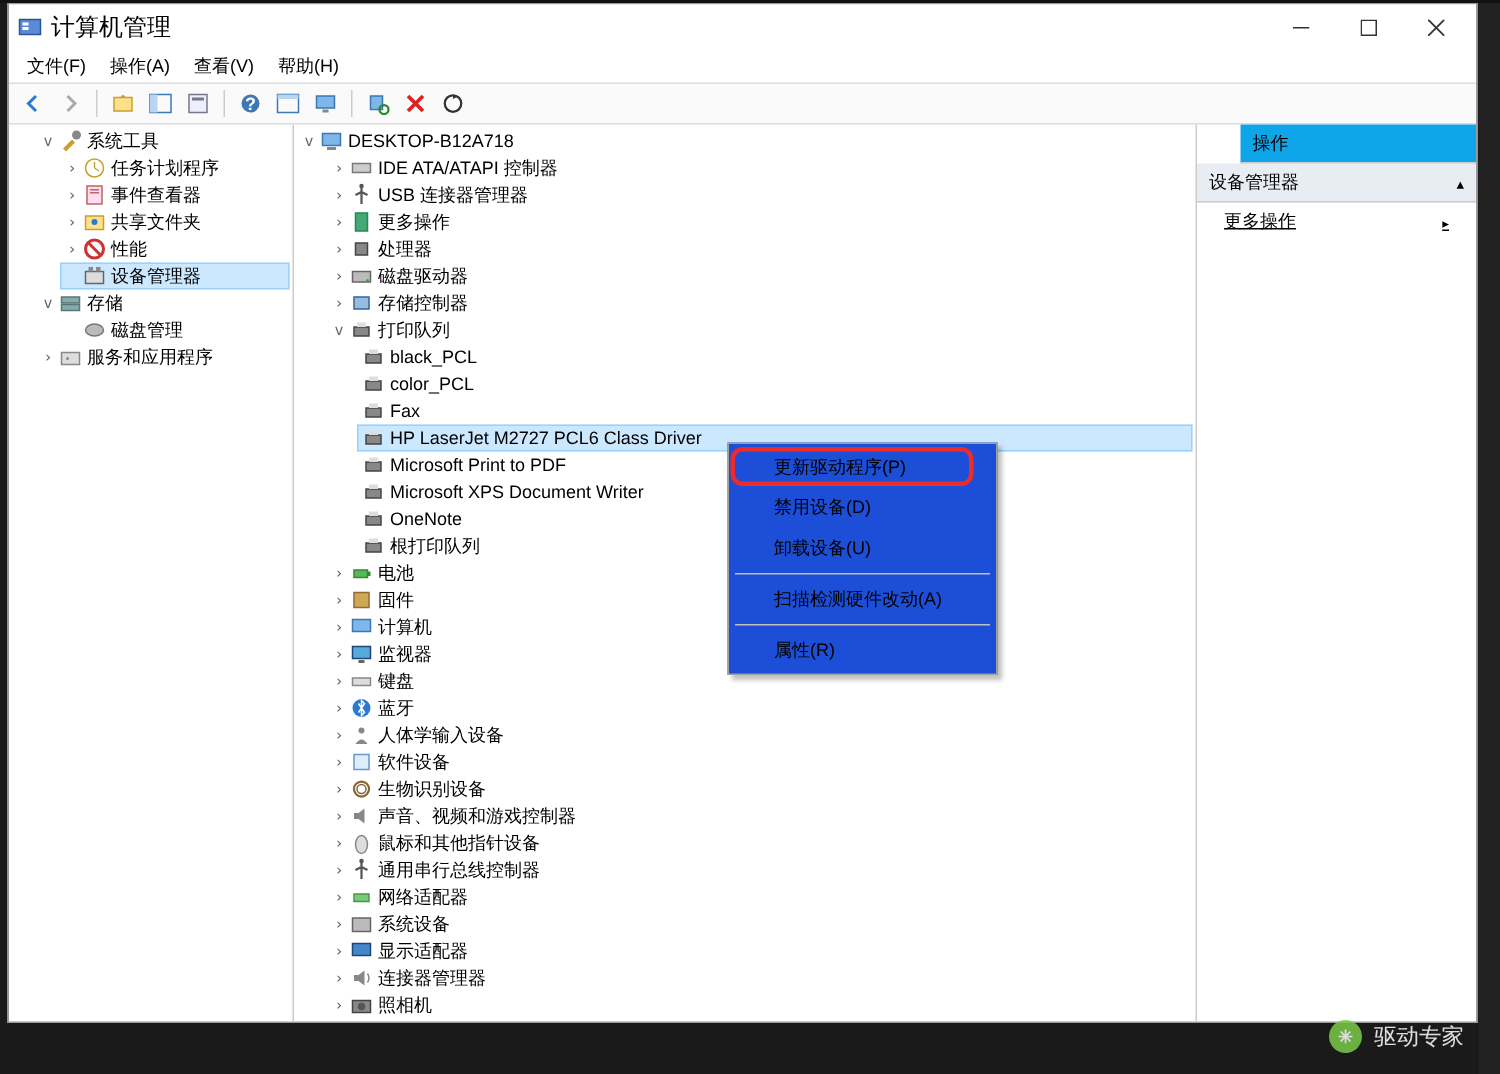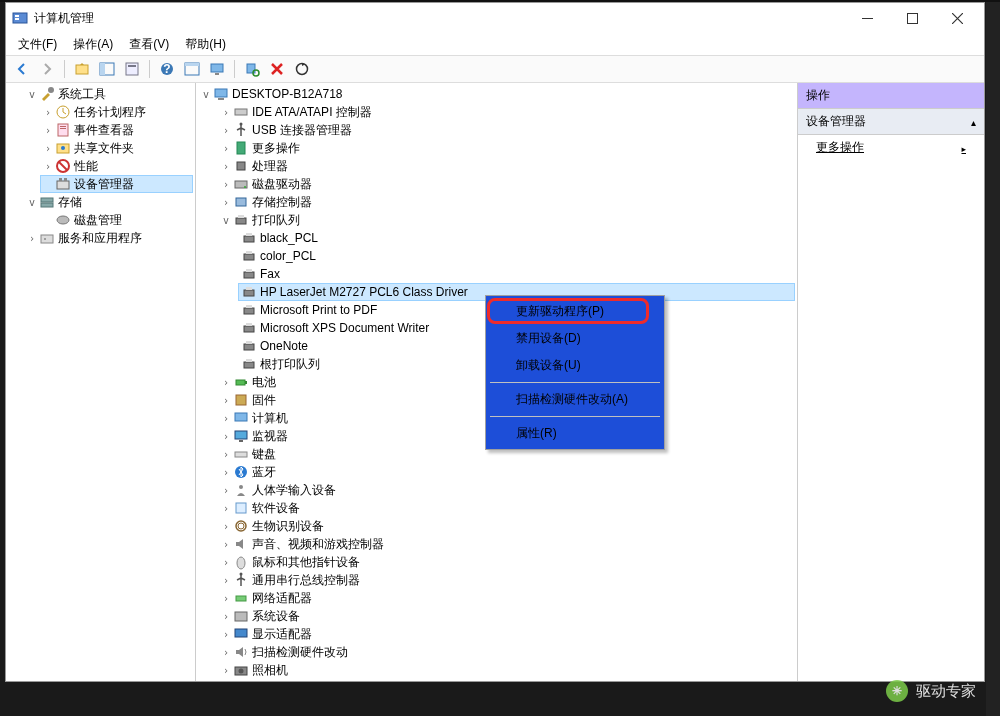--- a/index.html
+++ b/index.html
@@ -5,21 +5,21 @@
 * { margin: 0; padding: 0; box-sizing: border-box; font-family: "Microsoft YaHei", "Segoe UI", sans-serif; font-size: 12px; }
 body { background: #1a1a1a; overflow: hidden; width: 1000px; height: 716px; position: relative; }
 
 .window {
   position: absolute; top: 2px; left: 5px; width: 980px; height: 680px;
   background: #fff; border: 1px solid #999; display: flex; flex-direction: column;
 }
 
 .titlebar { height: 30px; display: flex; align-items: center; padding: 0 4px; background: #fff; }
 .titlebar .app-icon { width: 16px; height: 16px; margin-left: 2px; margin-right: 6px; }
-.titlebar .title { flex: 1; font-size: 12px; }
+.titlebar .title { flex: 1; font-size: 16px; }
 .winbtn { width: 45px; height: 28px; display: flex; align-items: center; justify-content: center; cursor: default; }
 .winbtn svg { width: 11px; height: 11px; }
 
 .menubar { height: 22px; display: flex; align-items: center; padding: 0 4px; gap: 0; }
 .menubar .menu-item { padding: 2px 8px; cursor: default; }
 
 .toolbar { height: 28px; border-top: 1px solid #ddd; border-bottom: 1px solid #ddd; display: flex; align-items: center; padding: 0 4px; gap: 1px; background: #fafafa; }
 .tbtn { width: 24px; height: 22px; display: flex; align-items: center; justify-content: center; cursor: default; border: 1px solid transparent; }
 .tsep { width: 1px; height: 18px; background: #ccc; margin: 0 4px; }
 
@@ -34,21 +34,21 @@
 .twist { width: 12px; text-align: center; color: #666; font-size: 10px; font-family: monospace;}
 .nd-icon { width: 16px; height: 16px; margin: 0 3px 0 1px; display: flex; align-items:center; justify-content:center; }
 .tree ul { padding-left: 16px; list-style: none; }
 
 
 .mid-pane { flex: 1; border-right: 1px solid #ccc; overflow: auto; padding: 2px;}
 .mid-pane .tree ul { padding-left: 20px; }
 
 
 .right-pane { width: 186px; display: flex; flex-direction: column; }
-.right-header { background: #c4b5fd; border-bottom: 1px solid #ccc; padding: 4px 8px; font-weight: normal; }
+.right-header { background: #0ea5e9; border-bottom: 1px solid #ccc; padding: 4px 8px; font-weight: normal; margin-left: 29px; }
 .right-section { background: #e8ecf3; border-bottom: 1px solid #ccc; padding: 4px 8px; display:flex; justify-content:space-between; align-items:center;}
 .right-link { padding: 4px 18px; cursor: default; display:flex; justify-content:space-between; align-items:center;text-decoration:underline;}
 
 
 .context-menu {
   position: absolute; background: #1d4ed8; border: 1px solid #a0a0a0;
   box-shadow: 3px 3px 3px rgba(0,0,0,0.25); padding: 2px; min-width: 180px;
   left: 485px; top: 295px;
 }
 .cm-item { padding: 5px 20px 5px 28px; cursor: default; white-space: nowrap; }
@@ -659,21 +659,21 @@
               </li>
               <li>
                 <div class="row">
     <span class="twist">›</span>
     <span class="nd-icon">
                     <svg class="ic16" viewBox="0 0 16 16">
                       <path d="M3 6 L6 6 L10 3 L10 13 L6 10 L3 10 Z" fill="#888"></path>
                       <path d="M12 5 Q14 8 12 11" fill="none" stroke="#888"></path>
                     </svg>
                   </span>
-    <span>扫描检测硬件改动</span>
+    <span>连接器管理器</span>
                 </div>
               </li>
               <li>
                 <div class="row">
     <span class="twist">›</span>
     <span class="nd-icon">
                     <svg class="ic16" viewBox="0 0 16 16">
                       <rect x="2" y="5" width="12" height="8" fill="#888" stroke="#444"></rect>
                       <circle cx="8" cy="9" r="2.5" fill="#555"></circle>
                     </svg>

